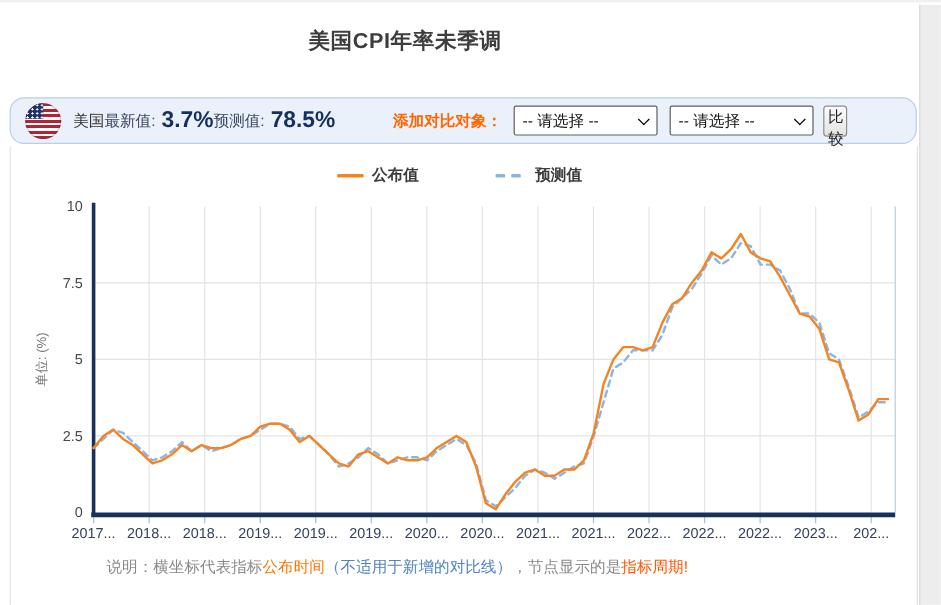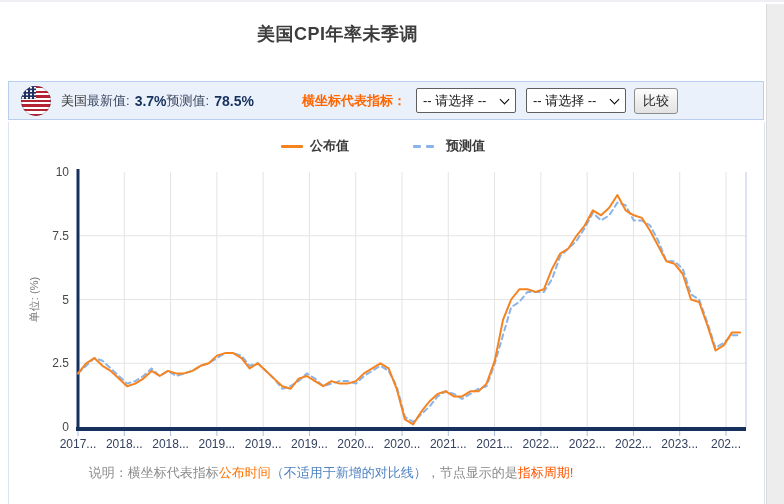--- a/index.html
+++ b/index.html
@@ -6,41 +6,41 @@
   html,body { width:784px; height:504px; overflow:hidden; background:#fff;
     font-family:"Liberation Sans","DejaVu Sans",sans-serif; }
   .top-strip { position:absolute; left:0; top:0; width:784px; height:2px; background:#eef0f3; }
   .right-gutter { position:absolute; left:766px; top:4px; width:18px; height:500px;
     background:#ededee; border-left:1px solid #dadada; }
   .page-title { position:absolute; left:0; top:22px; width:675px; text-align:center;
     font-size:18px; font-weight:bold; color:#3d3d3d; letter-spacing:.5px; }
 
   
   .info-bar { position:absolute; left:8px; top:81px; width:756px; height:39px;
-    background:#ebf1fb; border:1px solid #b9cdec; border-radius:0;
+    background:#ebf1fb; border:1px solid #b9cdec; border-radius:12px;
     display:flex; align-items:center; padding:0 12px; }
   .flag { width:30px; height:30px; border-radius:50%; position:relative; overflow:hidden;
     background:repeating-linear-gradient(180deg,#b52234 0 2.31px,#fff 2.31px 4.62px);
     box-shadow:inset 0 0 0 1px rgba(40,50,90,.25); flex:0 0 auto; }
   .flag::after { content:""; position:absolute; left:0; top:0; width:15px; height:13px;
     background-color:#1f3061;
     background-image:radial-gradient(circle,#fff .8px,rgba(255,255,255,0) 1px);
     background-size:4px 3.4px; }
   .country { margin-left:10px; font-size:13px; color:#333; }
   .ilabel { font-size:13px; color:#3a4660; }
-  .ivalue { margin-left:5px; font-size:14px; font-weight:bold; color:#16305e; }
+  .ivalue { margin-left:5px; font-size:19px; font-weight:bold; color:#16305e; }
   .add-label { margin-left:48px; font-size:13px; font-weight:bold; color:#ff6600; }
   .sel-wrap { position:relative; display:inline-block; margin-left:10px; }
-  .sel-wrap select { appearance:none; -webkit-appearance:none; width:100px; height:25px;
+  .sel-wrap select { appearance:none; -webkit-appearance:none; width:120px; height:25px;
     border:1px solid #5e5e5e; border-radius:2px; background:#fff; color:#111;
     font-size:13px; font-family:inherit; padding:0 20px 0 6px; }
   .sel-wrap::after { content:""; position:absolute; right:8px; top:8px; width:6px; height:6px;
     border-left:1.6px solid #000; border-bottom:1.6px solid #000;
     transform:rotate(-45deg); pointer-events:none; }
-  .btn-compare { margin-left:8px; width:44px; height:26px; border:1px solid #8d8d8d;
+  .btn-compare { margin-left:8px; width:20px; height:26px; border:1px solid #8d8d8d;
     border-radius:3px; background:linear-gradient(#fdfdfd,#e2e2e2); font-size:13px;
     color:#222; font-family:inherit; cursor:pointer; }
 
   
   .chart-panel { position:absolute; left:8px; top:122px; width:757px; height:382px;
     border-left:1px solid #dde3f0; border-right:1px solid #dde3f0; background:#fff; }
   .legend { position:absolute; left:0; top:137px; width:766px; display:flex;
     justify-content:center; gap:64px; }
   .legend-item { display:flex; align-items:center; font-size:13px; font-weight:bold; color:#3c3c3c; }
   .lm { display:flex; align-items:center; margin-right:7px; }
@@ -66,21 +66,21 @@
 
 <div class="page-title">美国CPI年率未季调</div>
 
 <div class="info-bar">
   <span class="flag"></span>
   <span class="country">美国</span>
   <span class="ilabel">最新值:</span>
   <span class="ivalue">3.7%</span>
   <span class="ilabel">预测值:</span>
   <span class="ivalue">78.5%</span>
-  <span class="add-label">横坐标代表指标：</span>
+  <span class="add-label">添加对比对象：</span>
   <span class="sel-wrap">
     <select>
       <option>-- 请选择 --</option>
     </select>
   </span>
   <span class="sel-wrap">
     <select>
       <option>-- 请选择 --</option>
     </select>
   </span>

